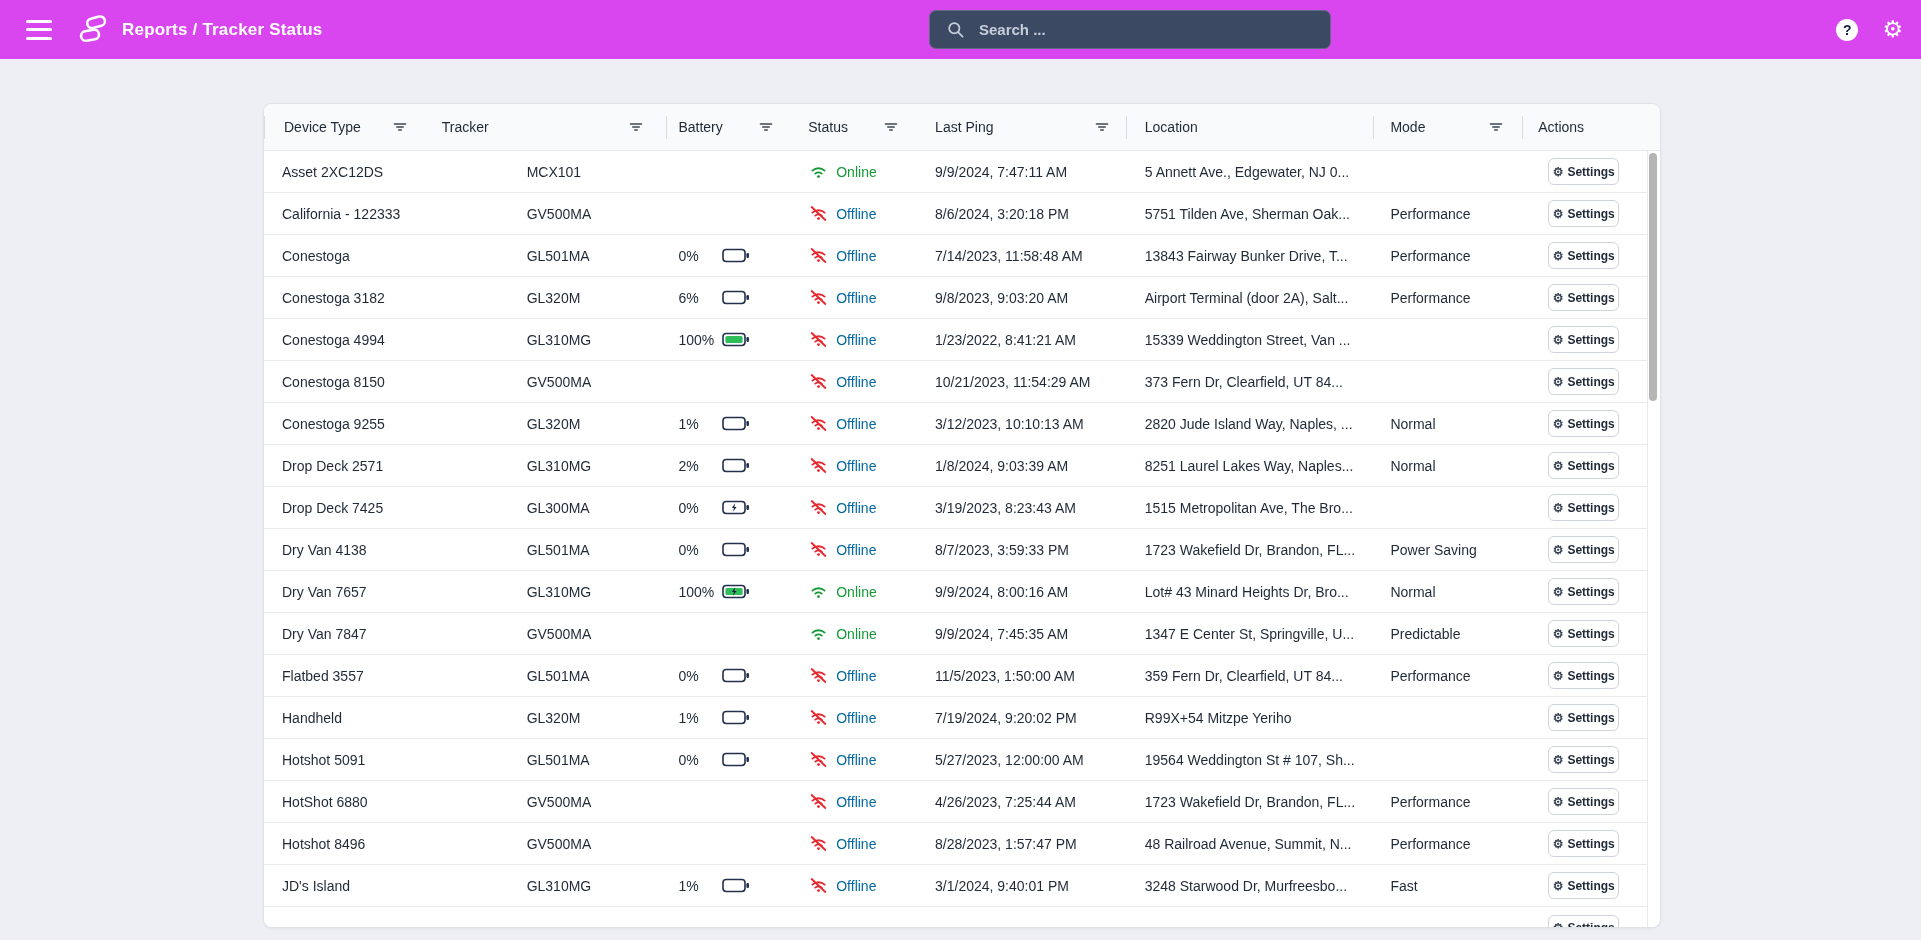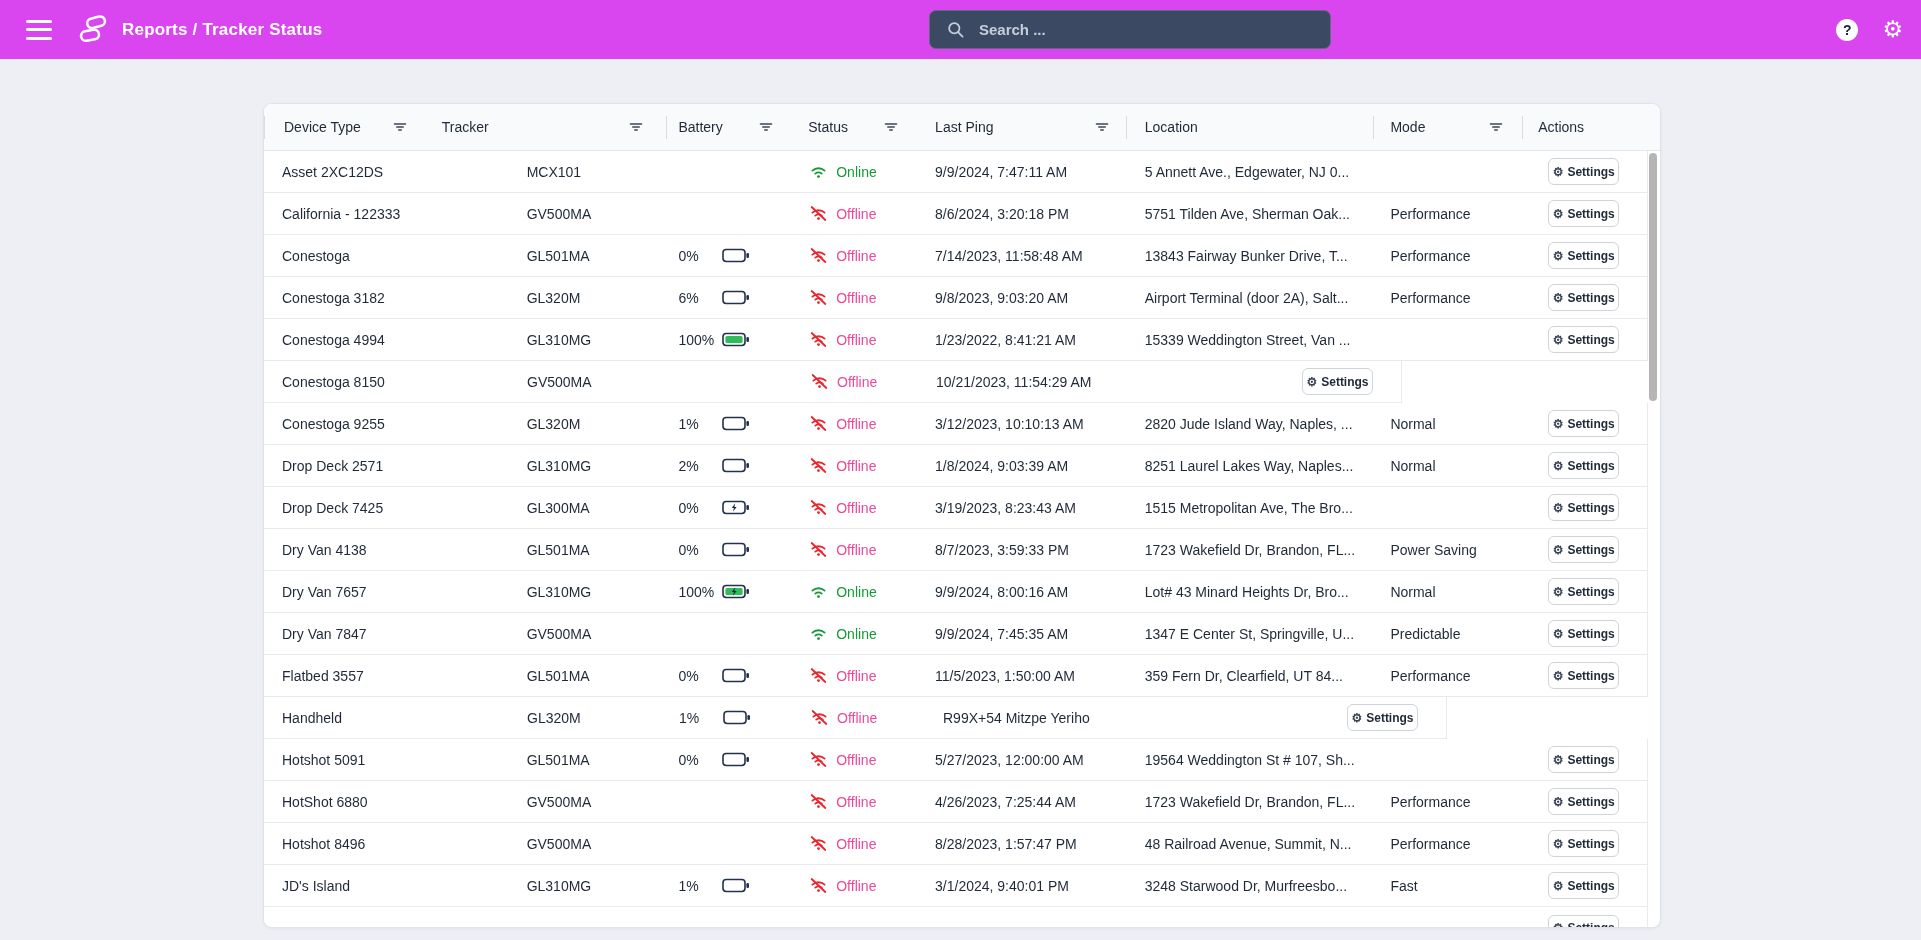--- a/index.html
+++ b/index.html
@@ -52,21 +52,21 @@
   .batt svg { display:block; }
   .b-out { fill:none; stroke:#24314d; stroke-width:1.6; }
   .b-nub { fill:#24314d; }
   .b-fill { fill:#2ebd59; display:none; }
   .b-bolt { fill:#17263f; display:none; }
   .batt.full .b-fill { display:block; }
   .batt.bolt .b-bolt { display:block; }
 
   .status-text { margin-left:7px; font-weight:500; }
   .tr .online  .status-text { color:#169a37; }
-  .tr .offline .status-text { color:#ec4899; }
+  .tr .offline .status-text { color:#0369a1; }
   .wifi-on, .wifi-off { display:none; }
   .online  .wifi-on  { display:block; }
   .offline .wifi-off { display:block; }
 
   .settings-btn { margin-left:10px; height:27px; width:71px; background:#ffffff; border:1px solid #cfd3da; border-radius:6px; display:flex; align-items:center; justify-content:center; gap:4px; font-family:"Liberation Sans", sans-serif; font-size:12px; font-weight:700; color:#1f2937; cursor:pointer; }
   .settings-btn .gear-glyph { font-size:12px; color:#374151; }
 
   .scroll-thumb { position:absolute; right:3px; top:49px; width:8px; height:248px; background:#b5b5b5; border-radius:4px; cursor:pointer; }
 
   .partial .td { border-bottom:none; }
@@ -373,20 +373,21 @@
             <path d="M5 11a10.4 10.4 0 0 1 14 0"></path>
             <path d="M8.3 14.4a6 6 0 0 1 7.4 0"></path>
             <line x1="4.2" y1="4.6" x2="19.8" y2="19.4"></line>
           </g>
           <circle cx="12" cy="17.8" r="1.6" fill="#e8262e"></circle>
         </svg>
         <span class="status-text">Offline</span>
       </span>
     </div>
     <div class="td col-lastping">10/21/2023, 11:54:29 AM</div>
+    <div class="td col-location">373 Fern Dr, Clearfield, UT 84...</div>
     <div class="td col-mode"></div>
     <div class="td col-actions">
       <button class="settings-btn">
         <span class="gear-glyph">⚙</span>
         <span>Settings</span>
       </button>
     </div>
     <div class="td col-gutter"></div>
   </div>
         <div class="tr">
@@ -674,20 +675,21 @@
           <g fill="none" stroke="#e8262e" stroke-width="2.1" stroke-linecap="round">
             <path d="M5 11a10.4 10.4 0 0 1 14 0"></path>
             <path d="M8.3 14.4a6 6 0 0 1 7.4 0"></path>
             <line x1="4.2" y1="4.6" x2="19.8" y2="19.4"></line>
           </g>
           <circle cx="12" cy="17.8" r="1.6" fill="#e8262e"></circle>
         </svg>
         <span class="status-text">Offline</span>
       </span>
     </div>
+    <div class="td col-lastping">7/19/2024, 9:20:02 PM</div>
     <div class="td col-location">R99X+54 Mitzpe Yeriho</div>
     <div class="td col-mode"></div>
     <div class="td col-actions">
       <button class="settings-btn">
         <span class="gear-glyph">⚙</span>
         <span>Settings</span>
       </button>
     </div>
     <div class="td col-gutter"></div>
   </div>

